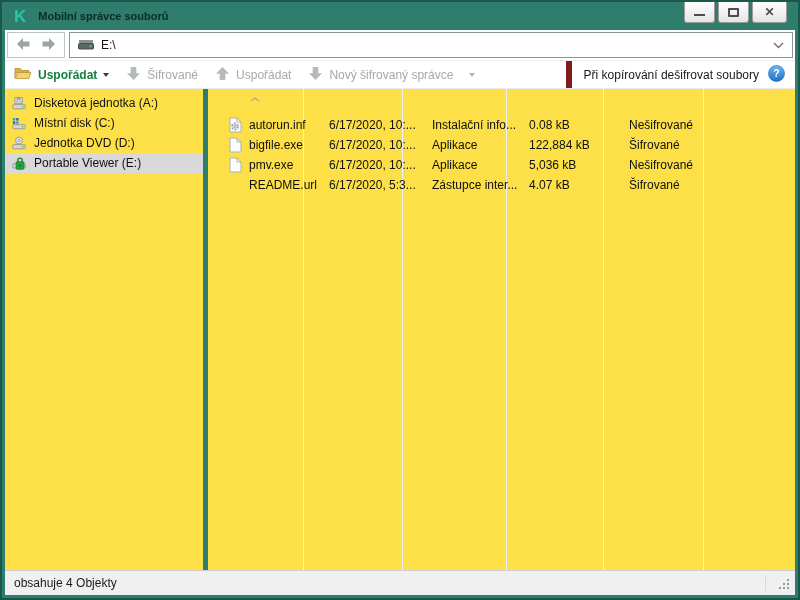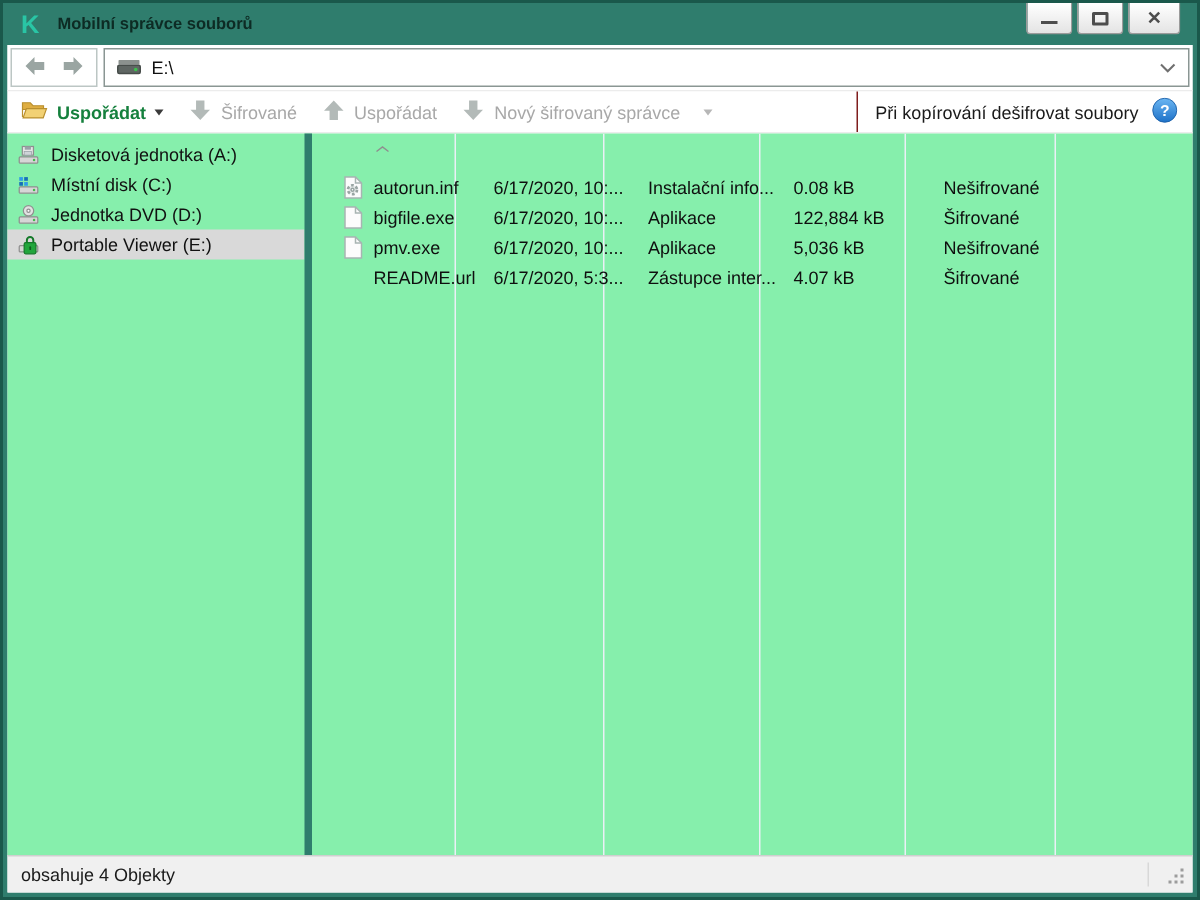--- a/index.html
+++ b/index.html
@@ -58,26 +58,26 @@
     flex:0 0 28px; display:flex; align-items:center; gap:17px;
     padding:0 0 0 9px; border-bottom:1px solid #ececec; background:#fff;
   }
   .tb-btn{ display:flex; align-items:center; gap:6px; cursor:default; }
   .tb-btn .lbl-on{ color:#15803d; font-weight:bold; }
   .tb-btn .lbl-off{ color:#a8a8a8; }
   .caret{ width:0; height:0; border-left:3.5px solid transparent; border-right:3.5px solid transparent; border-top:4px solid #3b3b3b; }
   .caret.dis{ border-top-color:#b7b7b7; }
   .tb-right{
     margin-left:auto; height:100%; display:flex; align-items:center; gap:9px;
-    border-left:1px solid #7f1d1d; padding:0 10px 0 12px;
+    border-left:6px solid #7f1d1d; padding:0 10px 0 12px;
   }
   .tb-right-label{ color:#1a1a1a; }
 
   
-  .main{ flex:1; display:flex; min-height:0; background:#86efac;justify-content:space-between; }
+  .main{ flex:1; display:flex; min-height:0; background:#fde047;justify-content:space-between; }
   .sidebar{ flex:0 0 198px; padding-top:4px; }
   .side-item{ height:20px; display:flex; align-items:center; gap:8px; padding-left:7px; color:#111; }
   .side-item.selected{ background:#d9d9d9; }
   .separator-v{ flex:0 0 5px; background:#2f7d6d; }
 
   .list{ flex:1; position:relative; overflow:hidden; }
   .col-line{ position:absolute; top:0; bottom:0; width:1px; background:#eaf0f6; }
   .grid-cols{ display:grid; grid-template-columns:95px 99px 104px 97px 100px 1fr; align-items:center; }
   .list-header{ position:absolute; top:0; left:0; right:0; height:24px; color:#2b2d2f; }
   .hc1{ padding-left:6px; } .c2{ padding-left:10px; } .c3{ padding-left:14px; }

